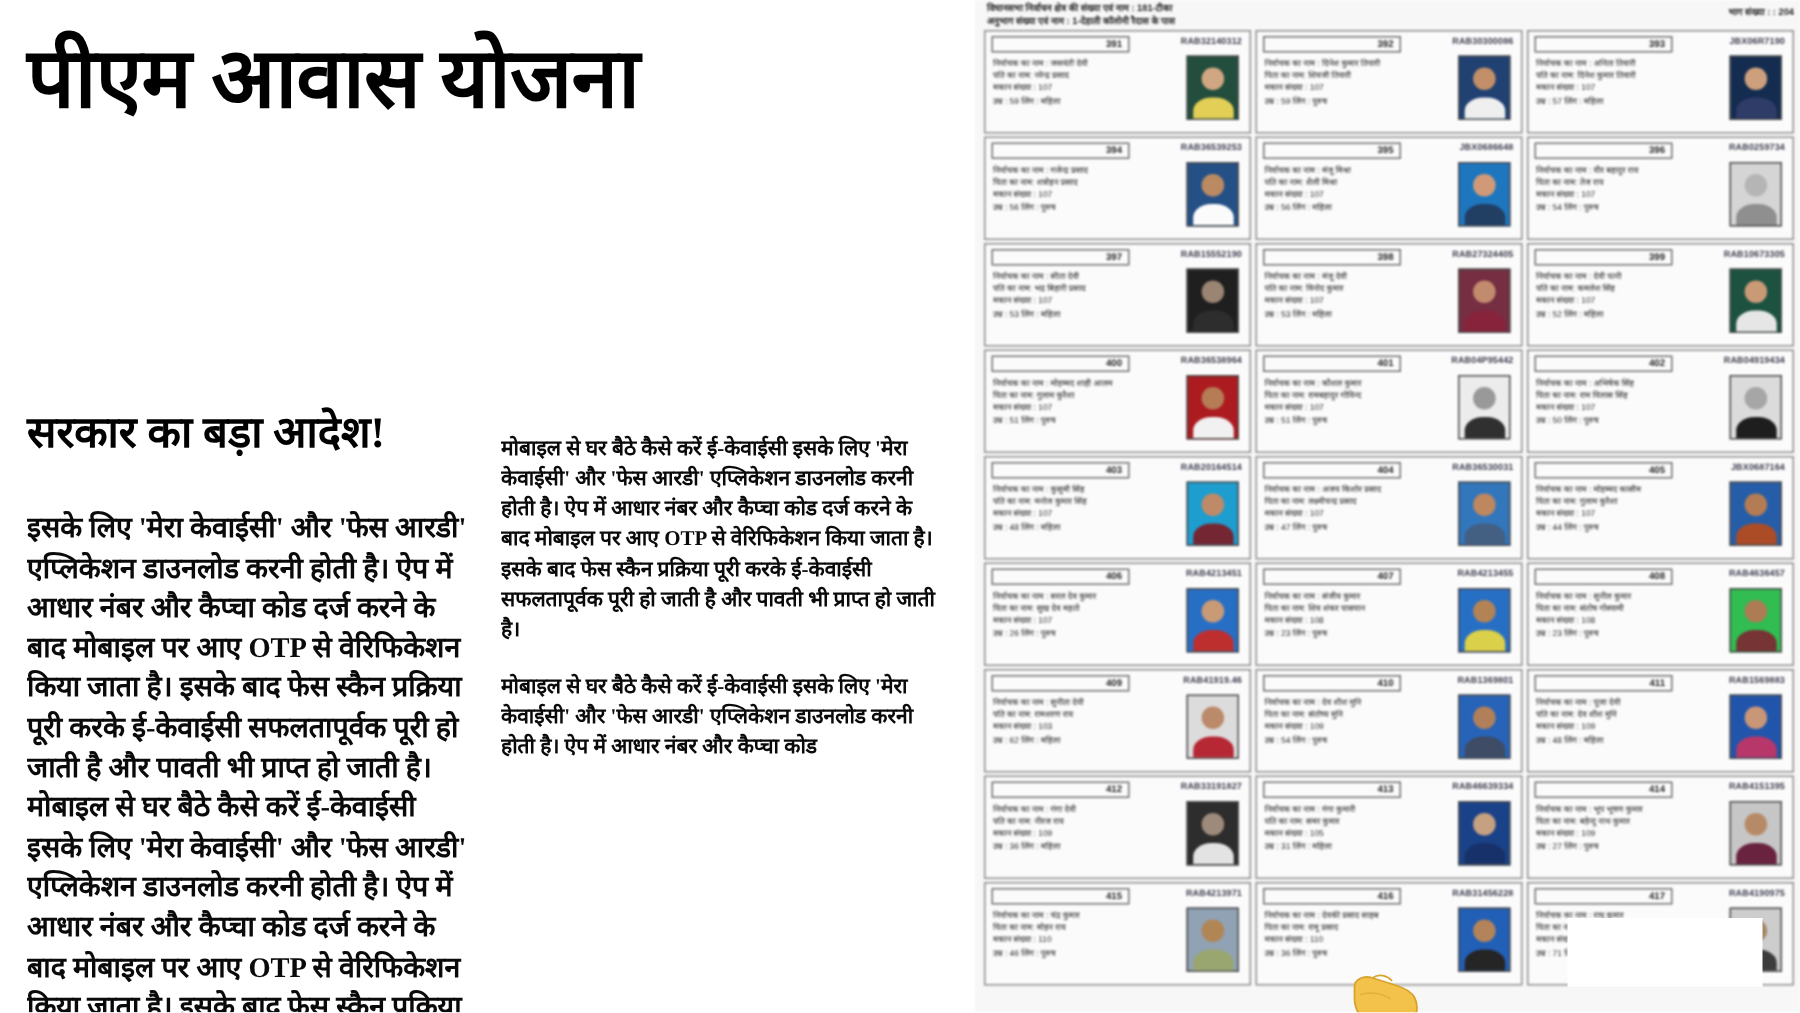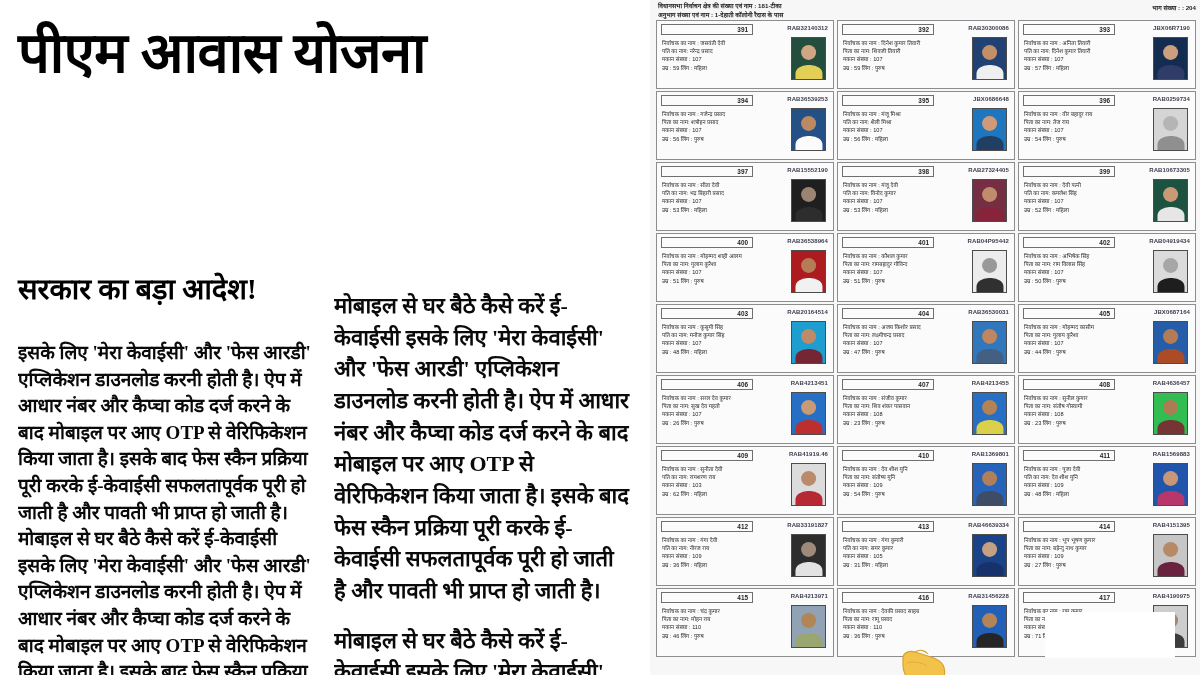--- a/index.html
+++ b/index.html
@@ -83,21 +83,21 @@
     font-family: "Liberation Serif", "DejaVu Serif", serif;
     font-weight: 700;
     font-size: 19.5px;
     line-height: 1.42;
     color: #0a0a0a;
     margin: 0 0 18px 0;
     text-align: left;
   }
 
   #col-left .body-para { font-size: 19px; line-height: 1.40; }
-  #col-mid .body-para  { font-size: 22px; line-height: 1.44; }
+  #col-mid .body-para  { font-size: 14px; line-height: 1.44; }
 
   
   #right-panel {
     position: absolute;
     left: 650px;
     top: 0;
     width: 550px;
     height: 675px;
     background: #fbfbfb;
     overflow: hidden;

